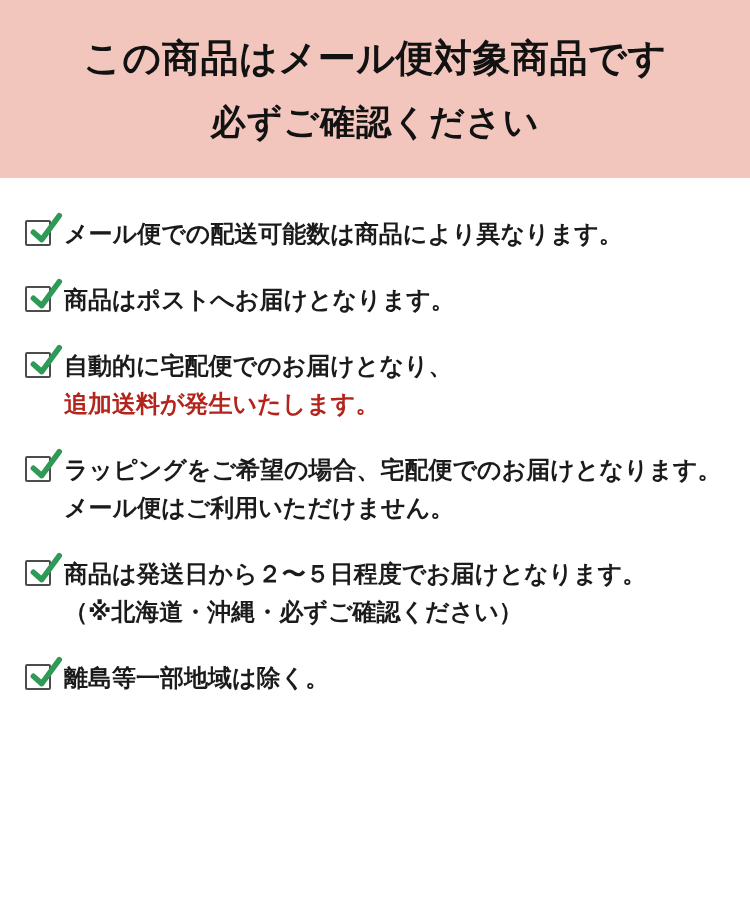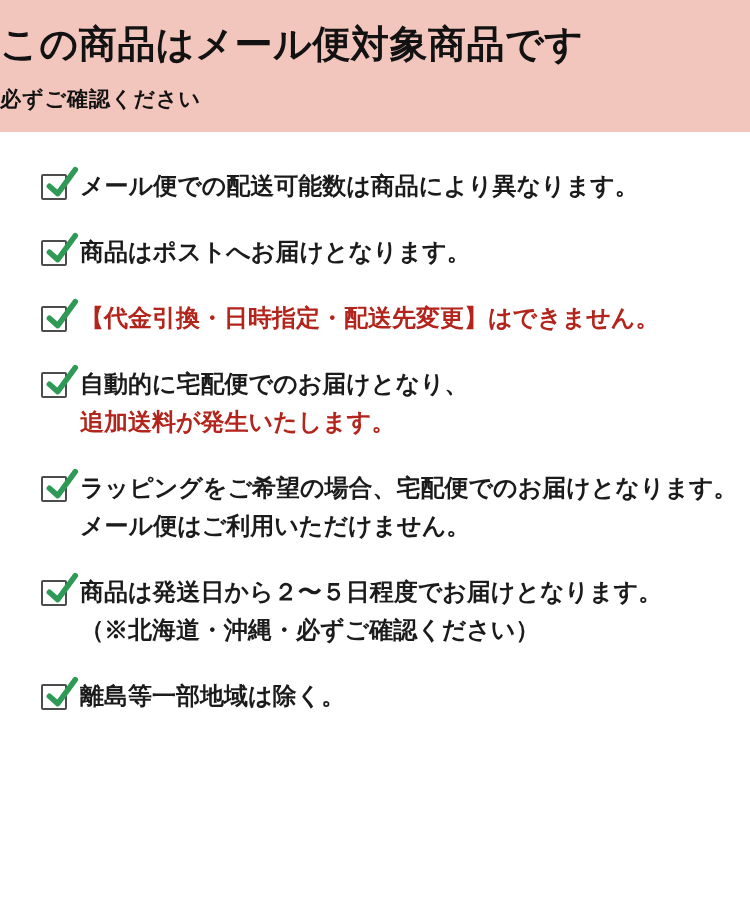--- a/index.html
+++ b/index.html
@@ -12,45 +12,44 @@
   }
   html,body{margin:0;padding:0;}
   body{
     width:750px;height:900px;
     background:var(--page);
     font-family:"Liberation Sans","DejaVu Sans",sans-serif;
     -webkit-font-smoothing:antialiased;
     overflow:hidden;
   }
   .banner{
-    height:132px;
+    height:178px;
     background:var(--pink);
     display:flex;flex-direction:column;
-    justify-content:center;
+    align-items:center;justify-content:center;
     gap:15px;
   }
   .banner h1{
     margin:0;
     font-size:38px;
     font-weight:900;
     color:#121212;
     letter-spacing:0.5px;
     white-space:nowrap;
   }
   .banner h2{
     margin:0;
-    font-size:21px;
+    font-size:35px;
     font-weight:900;
     color:#121212;
     letter-spacing:1px;
     white-space:nowrap;
   }
   .checklist{
-    padding:37px 18px 0 41px;
-    font-family:Liberation Mono, monospace;
+    padding:37px 18px 0 25px;
   }
   .item{
     display:flex;
     align-items:flex-start;
     gap:13px;
     margin-bottom:28px;
   }
   .check-icon{
     position:relative;
     flex:0 0 auto;
@@ -107,30 +106,20 @@
     <span class="check-icon">
       <svg viewBox="0 0 40 40" aria-hidden="true">
         <path d="M8 23 L17 31 L36 5"></path>
       </svg>
     </span>
     <div class="lines">
           <div class="line">商品はポストへお届けとなります。</div>
         </div>
   </div>
 
-  <div class="item">
-    <span class="check-icon">
-      <svg viewBox="0 0 40 40" aria-hidden="true">
-        <path d="M8 23 L17 31 L36 5"></path>
-      </svg>
-    </span>
-    <div class="lines">
-          <div class="line red">【代金引換・日時指定・配送先変更】はできません。</div>
-        </div>
-  </div>
 
   <div class="item">
     <span class="check-icon">
       <svg viewBox="0 0 40 40" aria-hidden="true">
         <path d="M8 23 L17 31 L36 5"></path>
       </svg>
     </span>
     <div class="lines">
           <div class="line">自動的に宅配便でのお届けとなり、</div>
           <div class="line red">追加送料が発生いたします。</div>

